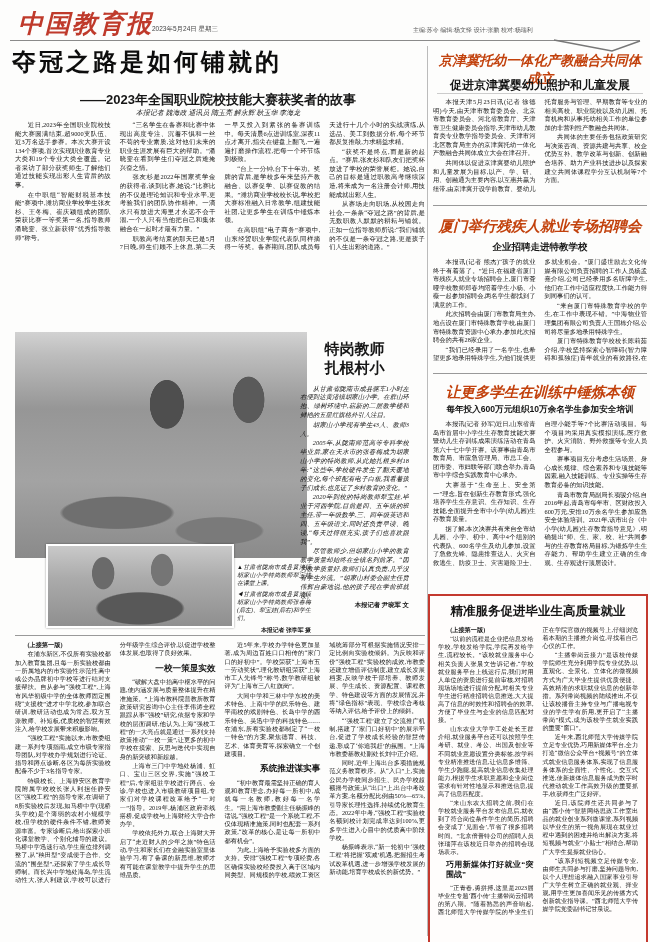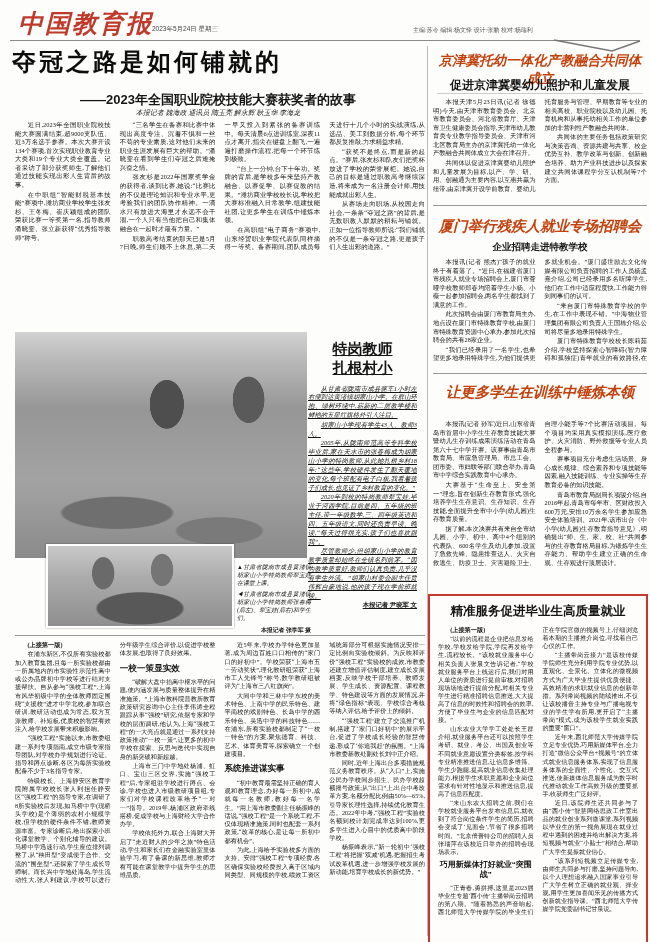--- a/index.html
+++ b/index.html
@@ -26,21 +26,21 @@
   
   .body-cols { text-align:justify; }
   .col4 { column-count:4; column-gap:9px; }
   .col2 { column-count:2; column-gap:9px; }
   .fs-main { font-size:6.4px; line-height:1.34; }
   .fs-bottom { font-size:6.2px; line-height:1.34; }
   .fs-right { font-size:6.3px; line-height:1.36; }
   p.para { text-indent:2em; margin-bottom:1px; }
   .note { font-size:6.2px; font-weight:bold; text-indent:0; }
   .inline-subhead { font-family:"Liberation Sans", sans-serif; font-weight:bold; font-size:8.6px;
-                    text-align:left; text-indent:0; margin:5px 0 4px; }
+                    text-align:right; text-indent:0; margin:5px 0 4px; }
 
   
   .photo { background:#9a9a9a; }
   .photo1 { background:
       radial-gradient(ellipse 28px 40px at 52% 32%, #4e4e4e 60%, transparent 62%),
       radial-gradient(ellipse 26px 38px at 80% 30%, #5a5a5a 60%, transparent 62%),
       radial-gradient(ellipse 90px 26px at 35% 80%, #6f6f6f 60%, transparent 64%),
       radial-gradient(ellipse 70px 22px at 70% 88%, #7a7a7a 60%, transparent 64%),
       linear-gradient(180deg, #d2d2d2 0%, #bdbdbd 10%, #969696 34%, #a3a3a3 66%, #8a8a8a 100%); }
   .photo2 { border:2px solid #fff; box-shadow:0 0 2px rgba(0,0,0,.4); background:
@@ -108,21 +108,21 @@
 
   <div class="abs photo photo1" style="left:15px; top:332px; width:292px; height:226px;"></div>
   <div class="abs photo photo2" style="left:46px; top:544px; width:188px; height:84px;"></div>
 
   <div class="abs" style="left:237px; top:564px; width:74px;">
     <div class="caption">▲甘肃省陇南市成县黄渚镇胡家山小学特岗教师犁宝娃在课堂上课。</div>
     <div class="caption">◀甘肃省陇南市成县黄渚镇胡家山小学特岗教师张春梅(后左)、犁宝娃(后右)和学生们。</div>
     <div class="cap-credit">本报记者 张学军 摄</div>
   </div>
 
-  <div class="abs" style="left:308px; top:340px; width:109px; height:290px; overflow:hidden;text-decoration:underline;">
+  <div class="abs" style="left:300px; top:340px; width:109px; height:290px; overflow:hidden;">
     <div class="feat-title">
       <div>特岗教师</div>
       <div>扎根村小</div>
     </div>
     <div class="feat-body body-cols" style="font-size:6.4px; line-height:1.38;">
       <p class="para">从甘肃省陇南市成县驱车1小时左右便到达黄渚镇胡家山小学。在群山环抱、绿树环绕中,崭新的二层教学楼和鲜艳的五星红旗格外引人注目。</p>
       <p class="para">胡家山小学现有学生43人、教师3人。</p>
       <p class="para">2005年,从陇南师范高等专科学校毕业后,家在天水市的张春梅成为胡家山小学的特岗教师,从此她扎根乡村18年:“这些年,学校硬件发生了翻天覆地的变化,每个班配有电子白板,我看着孩子们成长,也见证了乡村教育的变化。”</p>
       <p class="para">2020年到校的特岗教师犁宝娃,毕业于河西学院,目前是四、五年级的班主任,带一年级数学,三、四年级英语和四、五年级语文,同时还负责早读、晚读,“每天过得很充实,孩子们也喜欢跟我”。</p>
       <p class="para">尽管教师少,但胡家山小学的教育教学质量却始终在全镇名列前茅。“因为教学质量好,教师们认真负责,几乎没有学生外流。”胡家山村委会副主任贾伟辉自豪地说,他的孩子现在学前班就读。</p>
@@ -169,36 +169,37 @@
   <div class="abs body-cols col2 fs-right" style="left:433px; top:258px; width:214px; height:110px; overflow:hidden;">
     <p class="para">本报讯(记者 熊杰)“孩子的就业终于有着落了。”近日,在福建省厦门市残疾人就业专场招聘会上,厦门市聋哑学校教师郑春均陪着学生小杨、小薇一起参加招聘会,两名学生都找到了满意的工作。</p>
     <p class="para">此次招聘会由厦门市教育局主办,地点设在厦门市特殊教育学校,由厦门市特殊教育资源中心承办,参加此次招聘会的共有28家企业。</p>
     <p class="para">“我们已经录用了一名学生,也希望更多地录用特殊学生,为他们提供更多就业机会。”厦门盛世励志文化传媒有限公司负责招聘的工作人员杨孟熹介绍,公司已经录用多名听障学生,他们在工作中适应程度快,工作能力得到同事们的认可。</p>
     <p class="para">“来自厦门市特殊教育学校的学生,在工作中表现不错。”中海物业管理集团有限公司负责人王国栋介绍,公司将尽量多地录用特殊学生。</p>
     <p class="para">厦门市特殊教育学校校长陈莉茹介绍,学校坚持探索心智障碍(智力障碍和孤独症)青年就业的有效路径,在市教育局、市民政局等部门的支持下,学校心智障碍学生就业率连年提高,2022年应届毕业生就业率为83.3%。</p>
   </div>
   <div class="hrule" style="left:433px; top:373px; width:214px;"></div>
 
   <div class="abs r-hl" style="left:433px; top:383px; width:214px; font-size:14.5px;">让更多学生在训练中锤炼本领</div>
+  <div class="abs r-sub" style="left:433px; top:404px; width:214px; font-size:8.6px;">每年投入600万元组织10万余名学生参加安全培训</div>
   <div class="abs body-cols col2 fs-right" style="left:433px; top:420px; width:214px; height:168px; overflow:hidden;">
     <p class="para">本报讯(记者 孙军)近日,山东省青岛市首届中小学生生存教育技能大赛暨幼儿生存训练成果演练活动在青岛第六十七中学开赛。该赛事由青岛市教育局、市应急管理局、市总工会、团市委、市妇联等部门联合举办,青岛市中学综合实践教育中心承办。</p>
     <p class="para">大赛基于“生命至上、安全第一”理念,旨在创新生存教育形式,强化培养学生生存意识、生存知识、生存技能,全面提升全市中小学(幼儿园)生存教育质量。</p>
     <p class="para">据了解,本次决赛共有来自全市幼儿园、小学、初中、高中4个组别的代表队、600名学生及幼儿参加,设置了急救先锋、隐患排查达人、火灾自救逃生、防疫卫士、灾害避险卫士、自理小能手等7个比赛活动项目。每个项目均采用真实模拟演练,医疗救护、火灾消防、野外救援等专业人员全程参与。</p>
     <p class="para">赛事项目充分考虑生活场景、身心成长规律、综合素养和专项技能等因素,融入技能训练、专业实操等生存教育必备的知识技能。</p>
     <p class="para">青岛市教育局副局长项骏介绍,自2016年起,青岛市每年市、区财政投入600万元,安排10万余名学生参加应急安全体验培训。2021年,该市出台《中小学(幼儿园)生存教育指导意见》,明确提出“师、生、家、校、社”共同参与的生存教育格局目标,为锻炼学生生存能力、帮助学生建立正确的生命观、生存观进行顶层设计。</p>
   </div>
 
   <div class="abs redbox" style="left:428px; top:594px; width:220px; height:413px;">
     <div class="rb-hl">精准服务促进毕业生高质量就业</div>
     <div class="body-cols col2 rb-body" style="height:295px; overflow:hidden;">
       <p class="para"><span class="note">(上接第一版)</span></p>
       <p class="para">“以前的流程是企业把信息发给学校,学校发给学院,学院再发给学生,流程较长。”该校就业服务中心相关负责人张晨文告诉记者,“学校就业服务平台上线运行后,我们对用人单位的资质进行提前审核,对招聘现场场地进行提前分配,对相关专业学生进行精准招聘信息推送,大大提高了信息的时效性和招聘会的效率,方便了毕业生与企业的信息匹配对接。”</p>
       <p class="para">山东农业大学学工处处长王群介绍,就业服务平台还可以按照学生考研、就业、考公、出国及创业等不同就业意愿设置分类标签,按学科专业精准推送信息,让信息多维筛、学生少跑腿,提高就业信息收集处理能力,根据学生求职意愿和企业岗位需求有针对性地显示和推送信息,提高了信息匹配度。</p>
       <p class="para">“来山东农大招聘之前,我们在学校就业服务平台发布信息后,就收到了符合岗位条件学生的简历,招聘会变成了‘见面会’,节省了很多招聘时间。”北京倍普特公司的招聘人员张瑞萍在该校近日举办的招聘会现场表示。</p>
-      <div class="rb-sub" style="text-align:center;">巧用新媒体打好就业“突围战”</div>
+      <div class="rb-sub" style="margin-left:8px;">巧用新媒体打好就业“突围战”</div>
       <p class="para">“正青春,勇拼搏,这里是2023届毕业生专题‘西小传’主播带岗云招聘的第八期。”随着熟悉的声音响起,西北师范大学传媒学院的毕业生们正在学院官微的视频号上,仔细浏览着本期的主播推介岗位,寻找着自己心仪的工作。</p>
       <p class="para">“主播带岗云接力”是该校传媒学院师生充分利用学院专业优势,以直观化、全景化、立体化的微视频方式为广大毕业生提供优质便捷、高效精准的求职就业信息的创新举措。系列带岗视频的陆续推出,不仅让该校播音主持专业与广播电视专业的学生学有所用,更开启了“主播带岗”模式,成为该校学生就业实践的重要“窗口”。</p>
       <p class="para">近年来,西北师范大学传媒学院立足专业优势,巧用新媒体平台,全力打造“微信公众平台+视频号”的立体式就业信息服务体系,实现了信息服务体系的全面性、个性化、交互式推送,使新媒体信息服务成为数字时代推动就业工作高效升级的重要抓手,收获师生广泛好评。</p>
       <p class="para">近日,该院师生还共同参与了由“西小传”智慧网络思政工作室出品的就业创业系列微课堂,系列视频以毕业生的第一视角展现在就业过程中遇到的困难并给出解决方案,将短视频与就业“小贴士”相结合,帮助广大学生提振就业信心。</p>
       <p class="para">“该系列短视频立足传媒专业,由师生共同参与打磨,坚持问题导向,以个人理想追求融入国家事业引导广大学生树立正确的就业观、择业观,用学生更加喜闻乐见的传播方式创新就业指导课。”西北师范大学传媒学院党委副书记甘泉说。</p>
 
     </div>
   </div>
 
 </div>

